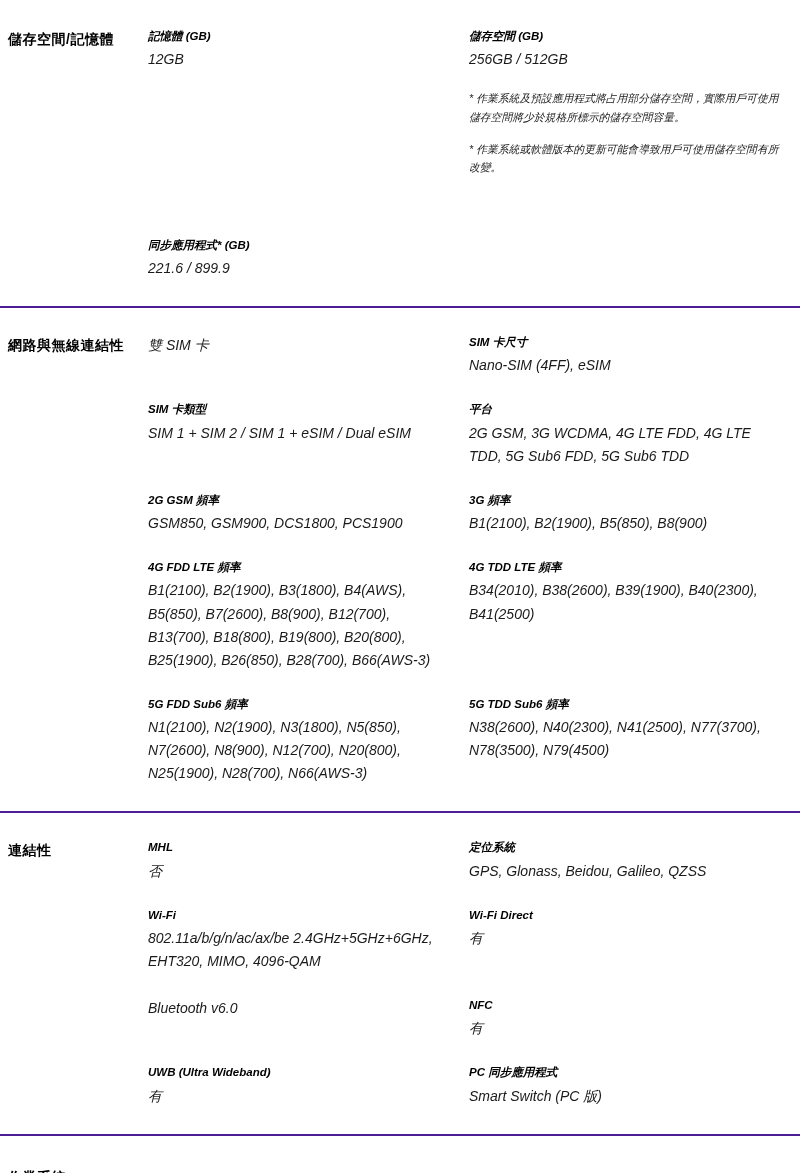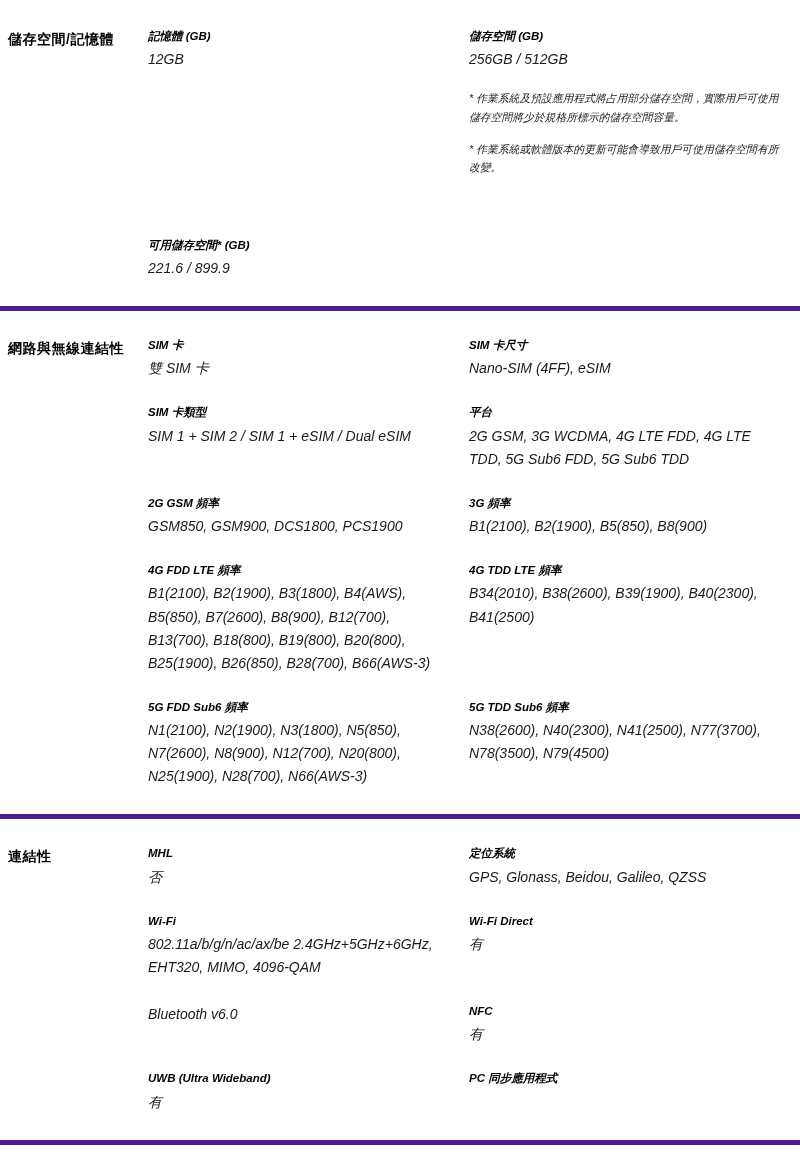--- a/index.html
+++ b/index.html
@@ -19,21 +19,21 @@
 
   .spec-sheet {
     width: 800px;
     padding: 0;
   }
 
   .section {
     display: flex;
     align-items: flex-start;
     padding: 26px 0 26px 0;
-    border-bottom: 5px solid #4c1d95;
+    border-bottom: 2px solid #4c1d95;
   }
   .section:last-child { border-bottom: none; }
 
   .section-title {
     width: 148px;
     flex: 0 0 148px;
     padding-left: 8px;
     font-size: 14px;
     font-weight: bold;
     letter-spacing: 0.5px;
@@ -116,38 +116,37 @@
           <div class="cell right">
             <div class="cell-label">儲存空間 (GB)</div>
             <div class="cell-value">256GB / 512GB</div>
             <div class="cell-note first">* 作業系統及預設應用程式將占用部分儲存空間，實際用戶可使用儲存空間將少於規格所標示的儲存空間容量。</div>
             <div class="cell-note">* 作業系統或軟體版本的更新可能會導致用戶可使用儲存空間有所改變。</div>
           </div>
         </div>
 
         <div class="row storage-row-2">
           <div class="cell">
-            <div class="cell-label">可用儲存空間* (GB)</div>
+            <div class="cell-label">同步應用程式* (GB)</div>
             <div class="cell-value">221.6 / 899.9</div>
           </div>
           <div class="cell right"></div>
         </div>
 
       </div>
     </div>
   </div>
 
   <div class="section">
     <div class="section-title">網路與無線連結性</div>
     <div class="section-body">
       <div class="rows">
 
         <div class="row">
           <div class="cell">
-            <div class="cell-label">SIM 卡</div>
             <div class="cell-value">雙 SIM 卡</div>
           </div>
           <div class="cell right">
             <div class="cell-label">SIM 卡尺寸</div>
             <div class="cell-value">Nano-SIM (4FF), eSIM</div>
           </div>
         </div>
 
         <div class="row">
           <div class="cell">
@@ -235,20 +234,21 @@
           </div>
         </div>
 
         <div class="row">
           <div class="cell">
             <div class="cell-label">UWB (Ultra Wideband)</div>
             <div class="cell-value">有</div>
           </div>
           <div class="cell right">
             <div class="cell-label">PC 同步應用程式</div>
+            <div class="cell-value">Smart Switch (PC 版)</div>
           </div>
         </div>
 
       </div>
     </div>
   </div>
 
   <div class="section os-section">
     <div class="section-title">作業系統</div>
   </div>

